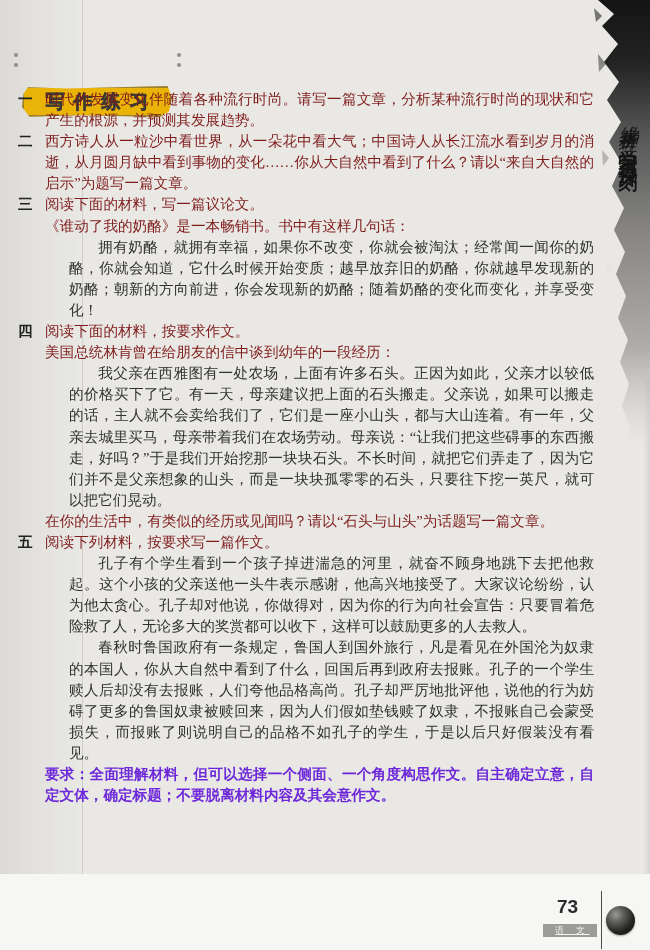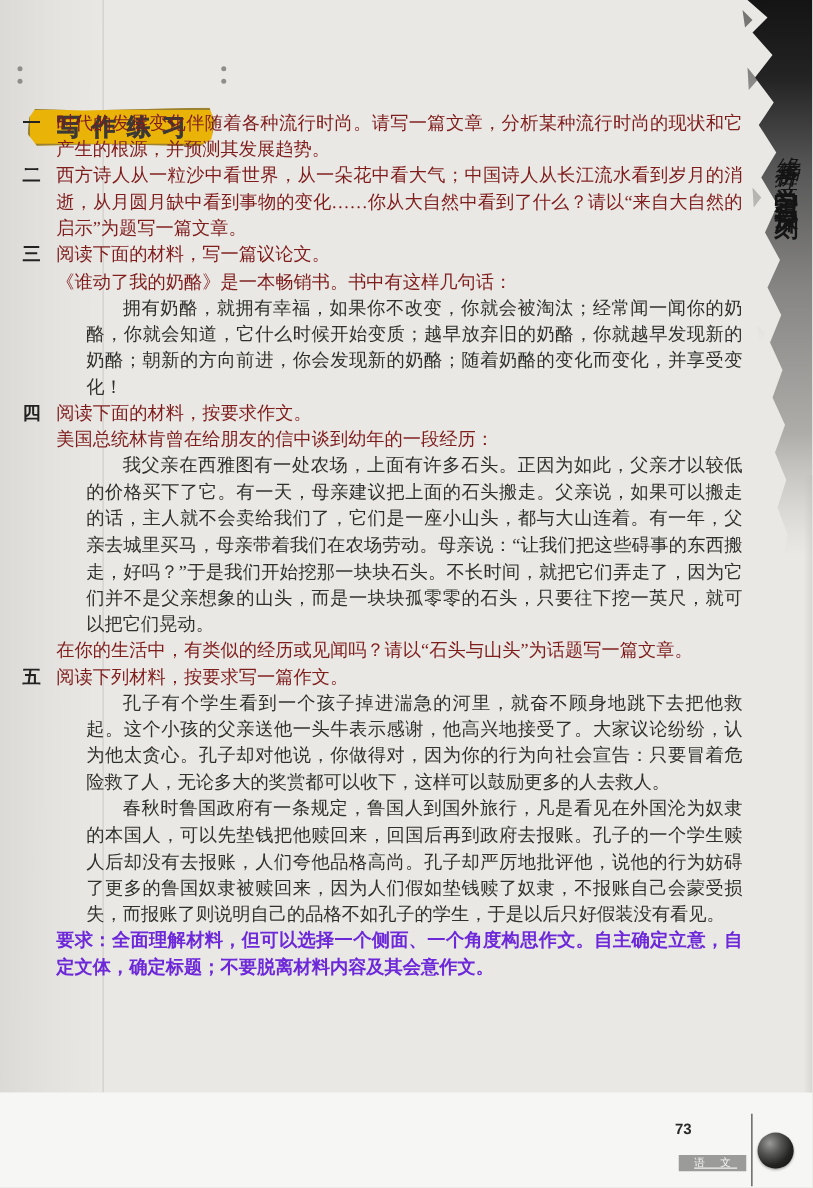--- a/index.html
+++ b/index.html
@@ -65,23 +65,23 @@
   .sidebar{
     position:absolute;right:9px;top:110px;height:340px;
     writing-mode:vertical-rl;text-orientation:upright;
     font-size:19px;color:#141414;letter-spacing:3px;
     display:flex;align-items:center;
   }
   .sidebar .method{font-weight:500;font-style:italic;}
   .sidebar .topic{font-weight:700;margin-top:14px;letter-spacing:4px;}
   
   .pageno{
-    position:absolute;left:540px;top:896px;width:55px;text-align:left;
+    position:absolute;left:540px;top:896px;width:55px;text-align:center;
     font-family:"Liberation Sans","DejaVu Sans",sans-serif;
-    font-weight:700;font-size:12px;color:#2a2a2a;
+    font-weight:700;font-size:19px;color:#2a2a2a;
   }
   .subject-bar{
     position:absolute;left:543px;top:924px;width:54px;height:13px;
     background:#9b9b99;color:#f4f4f2;
     font-family:"Liberation Sans","DejaVu Sans",sans-serif;
     font-size:8.5px;line-height:13px;text-align:center;letter-spacing:5px;text-indent:5px;text-decoration:underline;
   }
   .footer-divider{
     position:absolute;left:601px;top:891px;width:1px;height:58px;background:#4a4a48;
   }
@@ -151,21 +151,21 @@
         <p class="print">美国总统林肯曾在给朋友的信中谈到幼年的一段经历：</p>
         <p class="quote">我父亲在西雅图有一处农场，上面有许多石头。正因为如此，父亲才以较低的价格买下了它。有一天，母亲建议把上面的石头搬走。父亲说，如果可以搬走的话，主人就不会卖给我们了，它们是一座小山头，都与大山连着。有一年，父亲去城里买马，母亲带着我们在农场劳动。母亲说：“让我们把这些碍事的东西搬走，好吗？”于是我们开始挖那一块块石头。不长时间，就把它们弄走了，因为它们并不是父亲想象的山头，而是一块块孤零零的石头，只要往下挖一英尺，就可以把它们晃动。</p>
         <p class="print">在你的生活中，有类似的经历或见闻吗？请以“石头与山头”为话题写一篇文章。</p>
       </div>
     </div>
     <div class="item">
       <div class="num">五</div>
       <div class="body">
         <p class="print">阅读下列材料，按要求写一篇作文。</p>
         <p class="quote">孔子有个学生看到一个孩子掉进湍急的河里，就奋不顾身地跳下去把他救起。这个小孩的父亲送他一头牛表示感谢，他高兴地接受了。大家议论纷纷，认为他太贪心。孔子却对他说，你做得对，因为你的行为向社会宣告：只要冒着危险救了人，无论多大的奖赏都可以收下，这样可以鼓励更多的人去救人。</p>
-        <p class="quote">春秋时鲁国政府有一条规定，鲁国人到国外旅行，凡是看见在外国沦为奴隶的本国人，可以先垫钱把他赎回来，回国后再到政府去报账。孔子的一个学生赎人后却没有去报账，人们夸他品格高尚。孔子却严厉地批评他，说他的行为妨碍了更多的鲁国奴隶被赎回来，因为人们假如垫钱赎了奴隶，不报账自己会蒙受损失，而报账了则说明自己的品格不如孔子的学生，于是以后只好假装没有看见。</p>
+        <p class="quote">春秋时鲁国政府有一条规定，鲁国人到国外旅行，凡是看见在外国沦为奴隶的本国人，你从大自然中看到了什么，回国后再到政府去报账。孔子的一个学生赎人后却没有去报账，人们夸他品格高尚。孔子却严厉地批评他，说他的行为妨碍了更多的鲁国奴隶被赎回来，因为人们假如垫钱赎了奴隶，不报账自己会蒙受损失，而报账了则说明自己的品格不如孔子的学生，于是以后只好假装没有看见。</p>
         <p class="requirement">要求：全面理解材料，但可以选择一个侧面、一个角度构思作文。自主确定立意，自定文体，确定标题；不要脱离材料内容及其会意作文。</p>
       </div>
     </div>
   </div>
 
 <div class="sidebar">
   <span class="method">缘事析理</span>
   <span class="topic">学习写得深刻</span>
 </div>
 

